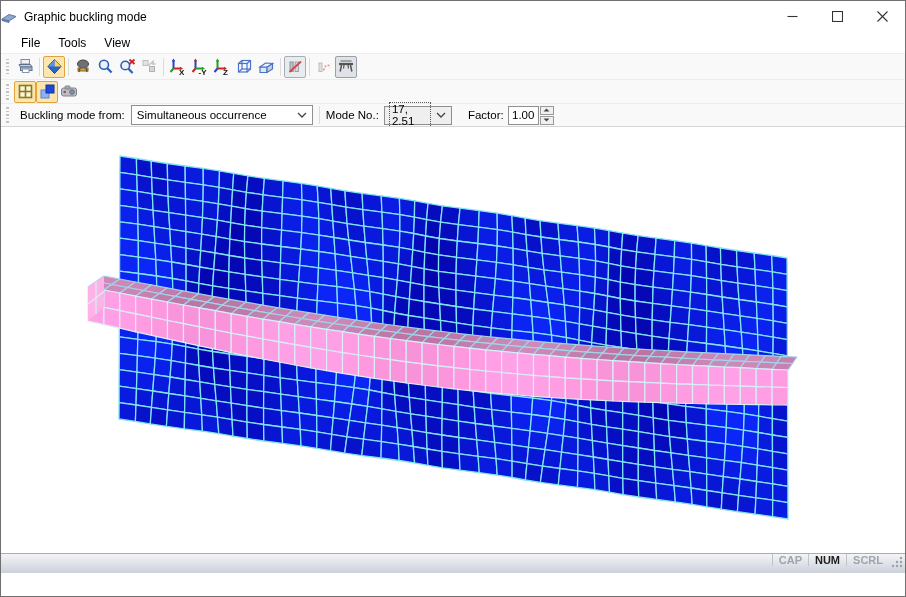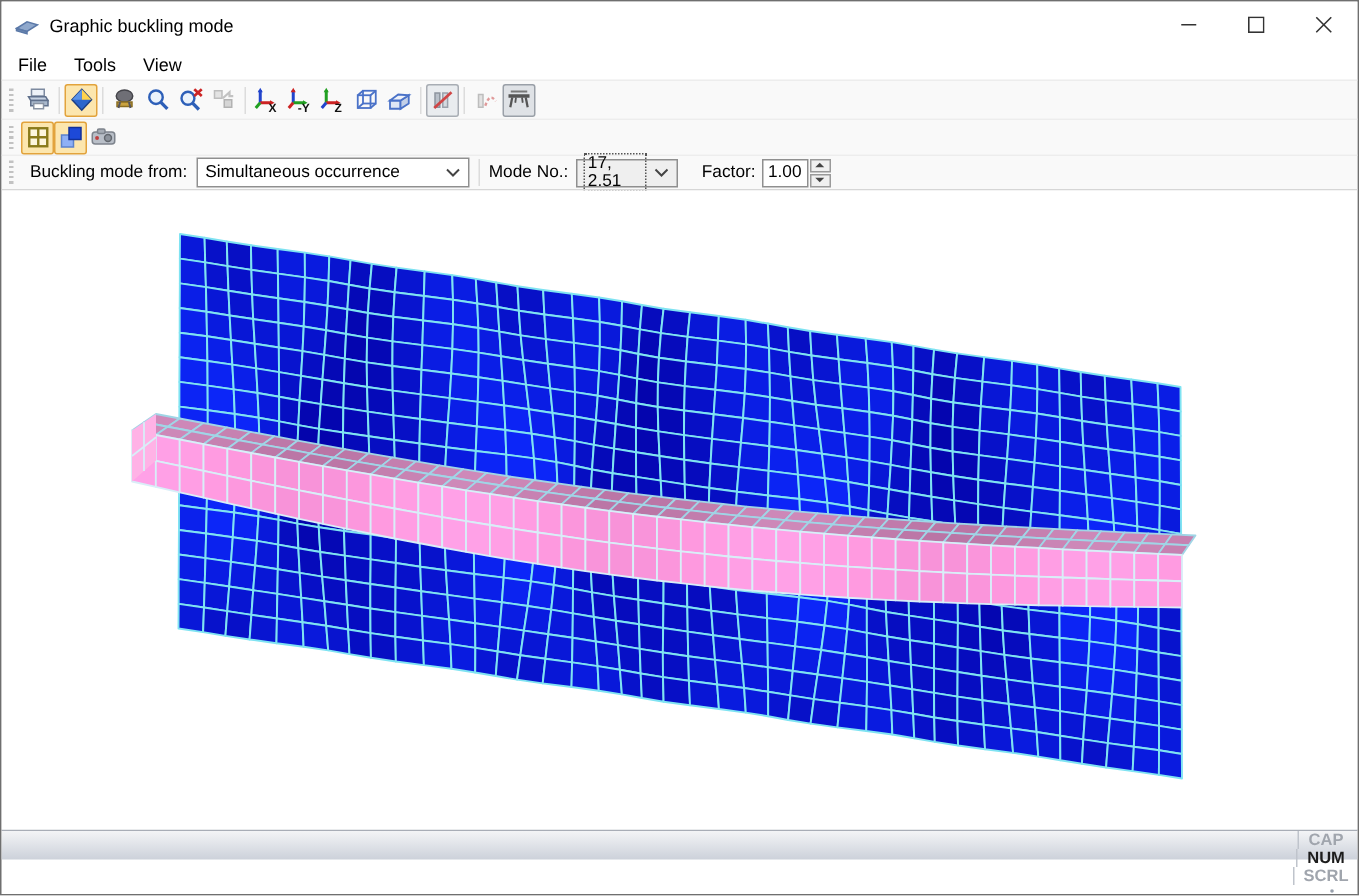--- a/index.html
+++ b/index.html
@@ -2,28 +2,28 @@
 <html><head>
 <meta charset="utf-8">
 <style>
   * { box-sizing: border-box; margin: 0; padding: 0; }
   html,body { background:#e8e8e8; }
   body { font-family:"Liberation Sans", sans-serif; }
   .win { width:906px; height:597px; border:1px solid #6f6f6f; background:#fff;
          position:relative; overflow:hidden; }
 
   
-  .titlebar { height:31px; display:flex; align-items:center; padding-left:9px; background:#fff; }
+  .titlebar { height:31px; display:flex; align-items:center; background:#fff; }
   .app-icon { display:flex; align-items:center; }
   .title { font-size:12px; color:#000; margin-left:7px; }
   .wincontrols { margin-left:auto; display:flex; height:100%; }
   .wbtn { width:45px; display:flex; align-items:center; justify-content:center; }
 
   
-  .menubar { height:21px; display:flex; align-items:center; background:#fff; padding-left:2px; }
+  .menubar { height:21px; display:flex; align-items:center; background:#fff; padding-left:11px; }
   .menu-item { font-size:12px; color:#000; padding:2px 9px; }
 
   
   .tb { display:flex; align-items:center; border-top:1px solid #ededed; background:#f9f9f9; padding:0 3px; }
   .tb1 { height:26px; } .tb2 { height:24px; } .tb3 { height:24px; } .tb4 { height:24px; border-bottom:1px solid #d6d6d6; }
   .grip { width:3px; height:16px; margin:0 5px 0 2px;
           background:repeating-linear-gradient(to bottom,#c2c2c2 0 1.5px, transparent 1.5px 3.5px); }
   .tbtn { width:22px; height:22px; display:flex; align-items:center; justify-content:center;
           border:1px solid transparent; border-radius:2px; }
   .tbtn.on { background:#fce6ae; border-color:#e2a33c; }
@@ -49,21 +49,21 @@
                display:flex; align-items:center; justify-content:center; }
   .spin .arrows > div + div { margin-top:1px; }
 
   
   .viewport { height:426px; background:#fff; position:relative; overflow:hidden; }
   .viewport svg { position:absolute; left:0; top:0; }
 
   
   .statusbar { height:20px; background:linear-gradient(#f3f4f6,#ccd1da); border-top:1px solid #a8adb6;
                display:flex; align-items:stretch; }
-  .stat-group { margin-left:auto; display:flex; align-items:center;flex-direction:column; }
+  .stat-group { margin-left:auto; display:flex; align-items:flex-start; }
   .stat { min-width:34px; padding:0 6px; display:flex; align-items:center; justify-content:center;
           font-size:11px; font-weight:bold; color:#a0a5ad; border-left:1px solid #bfc4cc; }
   .stat.active { color:#1c1c1c; }
   .stat:last-of-type { border-right:1px solid #bfc4cc; }
   .szgrip { width:16px; display:flex; align-items:flex-end; justify-content:flex-end; padding:2px; }
 </style>
 </head>
 <body>
 
 <div class="win">

